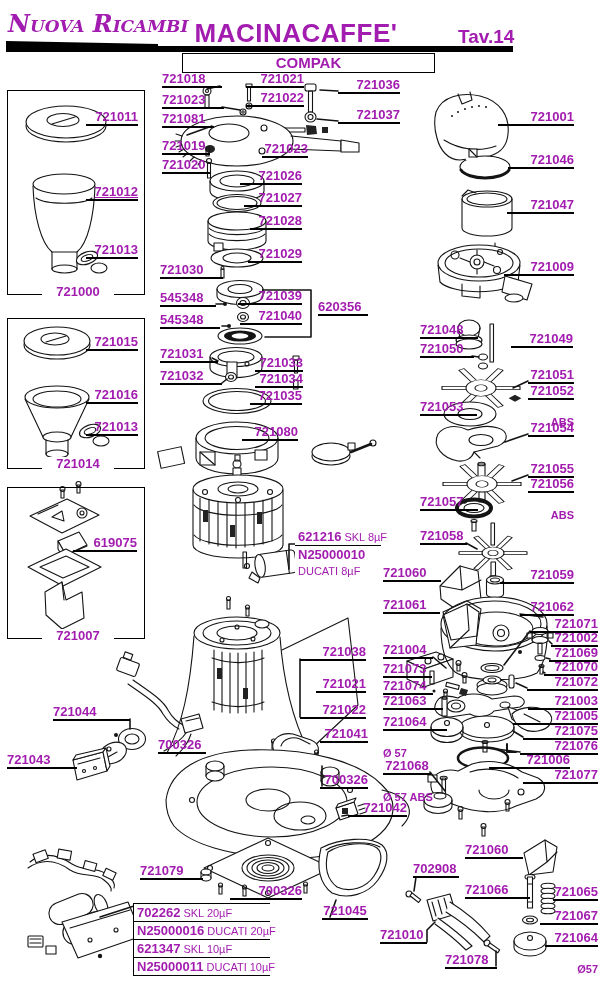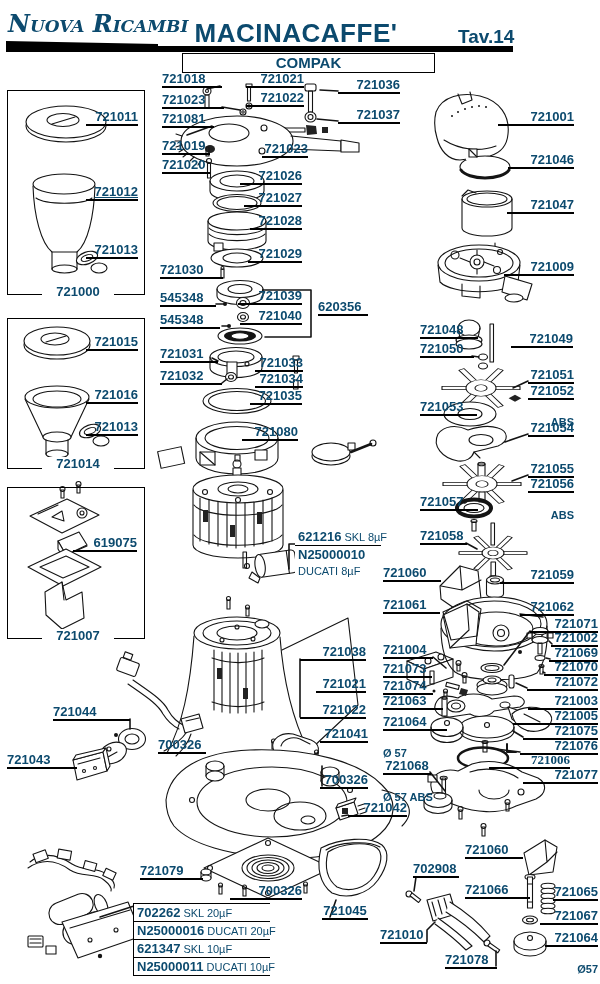--- a/index.html
+++ b/index.html
@@ -1,17 +1,17 @@
 <!DOCTYPE html>
 <html><head>
 <meta charset="utf-8">
 <style>
   html,body{margin:0;padding:0;background:#fff;}
   .page{position:relative;width:600px;height:984px;background:#fff;overflow:hidden;
-        font-family:"Liberation Sans",sans-serif;color:#0c4a6e;}
+        font-family:"Liberation Sans",sans-serif;color:#a21caf;}
   #art{position:absolute;left:0;top:0;z-index:1;}
   .logo{position:absolute;left:8px;top:10px;z-index:2;font-family:"DejaVu Serif",serif;
         font-style:italic;font-weight:bold;font-variant:small-caps;font-size:24px;line-height:28px;}
   .title{position:absolute;left:186px;top:18px;width:220px;z-index:2;text-align:center;
          font-size:26px;font-weight:bold;letter-spacing:.5px;}
   .plate{position:absolute;left:458px;top:26px;z-index:2;font-size:19px;font-weight:bold;}
   .compak{position:absolute;left:182px;top:53px;width:251px;height:18px;z-index:2;
           border:1.4px solid #000;text-align:center;font-size:15px;font-weight:bold;line-height:18px;}
   .abox{position:absolute;border:1.6px solid #000;z-index:1;}
   .plabel{position:absolute;z-index:2;font-size:13px;line-height:13px;font-weight:bold;white-space:nowrap;}
@@ -809,21 +809,21 @@
       <div class="plabel a-l" style="left: 383px; top: 715px; width: 64px;">
         <span class="main">721064</span>
         <span class="sub">Ø 57</span>
       </div>
       <div class="plabel a-r" style="left: 523px; top: 724px; width: 75px;">
         <span class="main">721075</span>
       </div>
       <div class="plabel a-r" style="left: 520px; top: 739px; width: 78px;">
         <span class="main">721076</span>
       </div>
-      <div class="plabel a-r" style="left: 489px; top: 753px; width: 81px; font-family: Liberation Serif, serif;">
+      <div class="plabel a-r" style="left: 489px; top: 753px; width: 81px;">
         <span class="main">721006</span>
       </div>
       <div class="plabel a-l" style="left: 383px; top: 759px; width: 48px; text-align: center;">
         <span class="main">721068</span>
         <span class="sub">Ø 57 ABS</span>
       </div>
       <div class="plabel a-r" style="left: 523px; top: 768px; width: 75px;">
         <span class="main">721077</span>
       </div>
       <div class="plabel a-l" style="left: 465px; top: 843px; width: 58px;">

